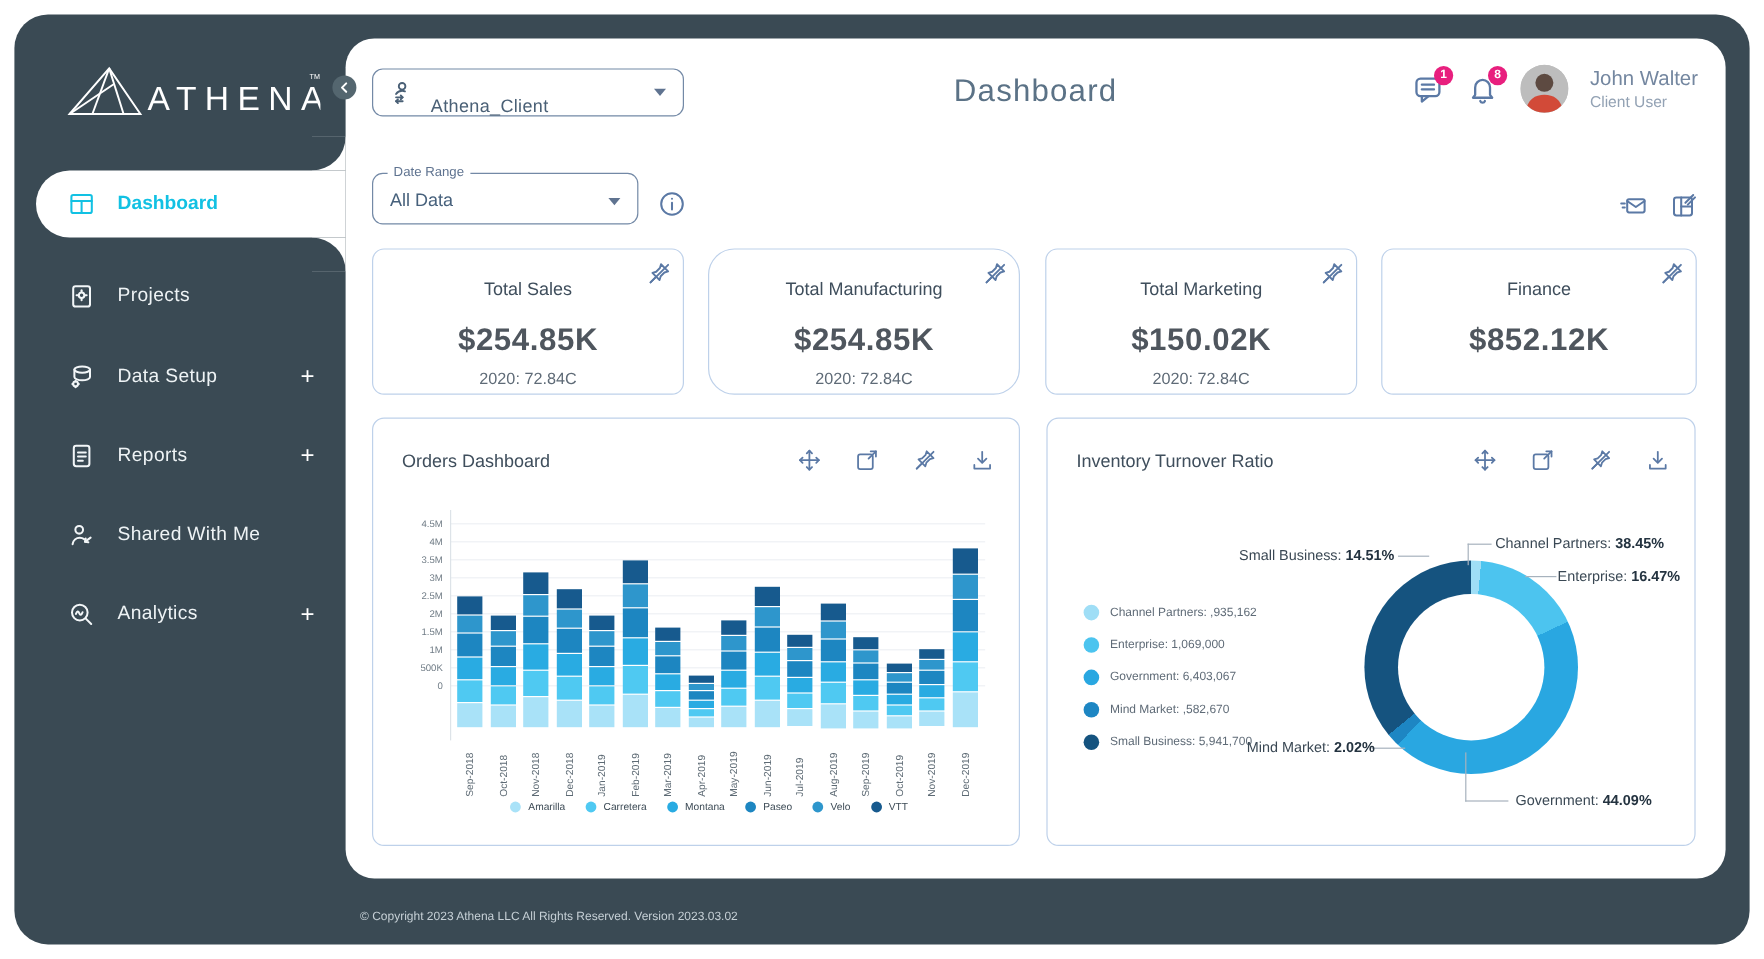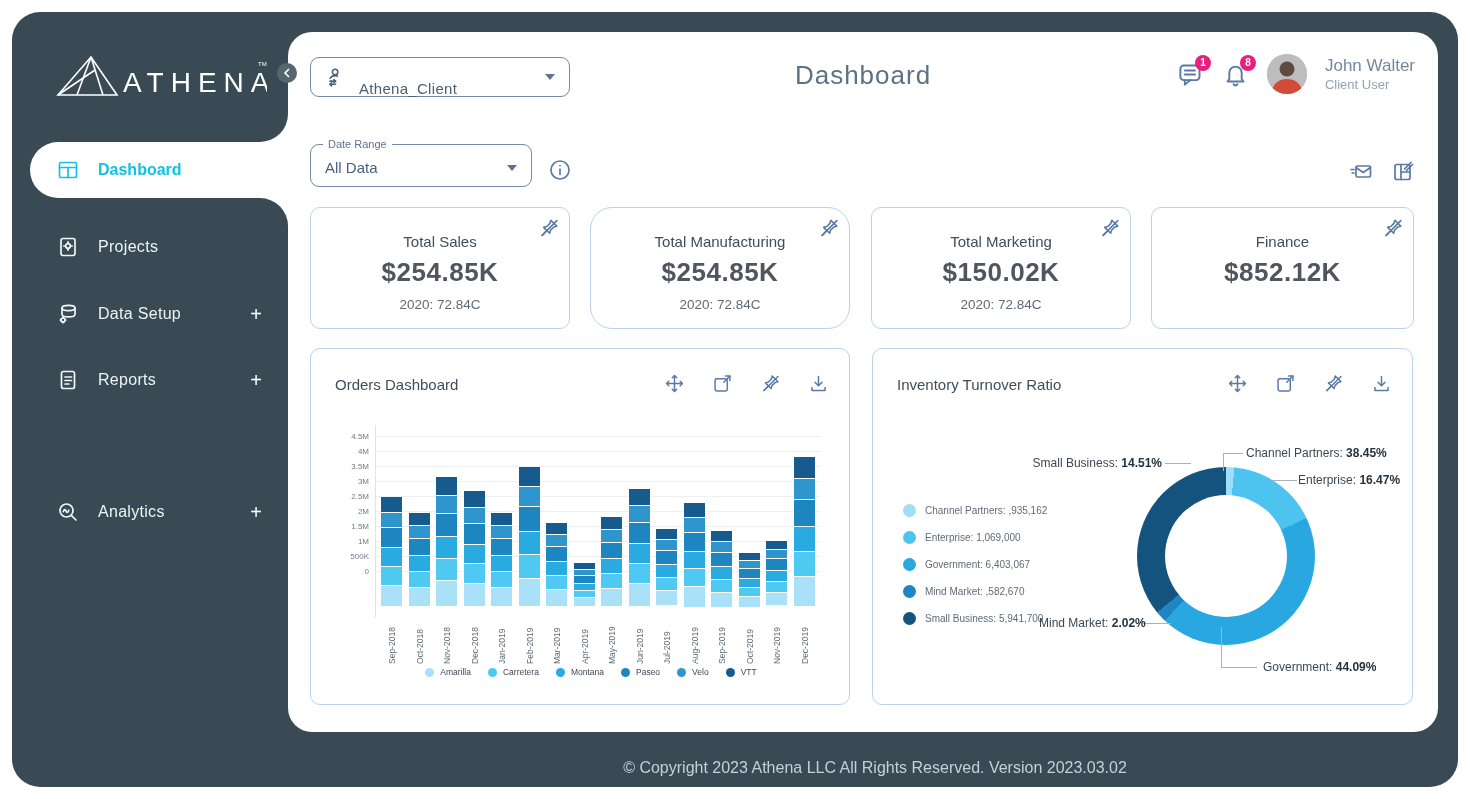--- a/index.html
+++ b/index.html
@@ -48,21 +48,21 @@
   .dr-legend { position:absolute; left:12px; top:-7px; background:#fff; padding:0 5px; font-size:11px; color:#5f7390; }
   .dr-row { display:flex; align-items:center; height:100%; padding:4px 14px 0 14px; }
   .dr-value { font-size:15px; color:#47617c; }
 
   .round-icon { position:absolute; width:24px; height:24px; color:#5b79a5; cursor:pointer; }
 
   
   .card { position:absolute; top:175px; height:122px; background:#fff; border:1.5px solid #bed1ea; border-radius:10px; display:flex; flex-direction:column; align-items:center; padding-top:25px; }
   .card .pin { position:absolute; top:9px; right:9px; width:22px; height:22px; color:#5b79a5; cursor:pointer; }
   .card-title { font-size:15px; color:#3f4e5c; font-weight:400; }
-  .card-value { font-size:26px; font-weight:bold; color:#4f565e; margin-top:7px; letter-spacing:.5px; }
+  .card-value { font-size:26px; font-weight:bold; color:#4f565e; margin-top:18px; letter-spacing:.5px; }
   .card-sub { font-size:13.5px; color:#5f6b77; margin-top:9px; }
 
   
   .panel { position:absolute; top:316px; height:357px; background:#fff; border:1.5px solid #bed1ea; border-radius:10px; }
   .panel-title { position:absolute; left:24px; top:27px; font-size:15px; color:#3f4e5c; }
   .toolbar { position:absolute; right:20px; top:24px; display:flex; gap:27px; }
   .toolbar .tico { width:21px; height:21px; color:#5b79a5; cursor:pointer; }
 
   
   .chart-area { position:absolute; left:0; top:60px; width:540px; height:297px; }
@@ -77,21 +77,21 @@
 
   
   .donut { position:absolute; left:264px; top:118px; width:178px; height:178px; border-radius:50%; }
   .donut-hole { position:absolute; left:28px; top:28px; width:122px; height:122px; border-radius:50%; background:#fff; }
   .dlegend-item { position:absolute; left:30px; display:flex; align-items:center; gap:9px; font-size:10px; color:#5f6b77; }
   .callout { position:absolute; font-size:12px; color:#3a4854; white-space:nowrap; }
   .callout b { color:#243340; }
   .co-name::after { content:": "; }
   .cline { position:absolute; background:#a7b2bd; }
 
-  footer.copy { position:absolute; left:288px; width:1150px; top:747px; text-align:center; font-size:16px; color:#c6d0d6; }
+  footer.copy { position:absolute; left:288px; width:1150px; top:747px; font-size:10px; color:#c6d0d6; }
 
   svg.stroke { fill:none; stroke:currentColor; stroke-width:1.7; stroke-linecap:round; stroke-linejoin:round; }
 </style>
 </head>
 <body>
 
 <div class="stage">
   <div class="frame">
 
     <aside class="sidebar">
@@ -161,20 +161,31 @@
               <rect x="5.5" y="3.5" width="13" height="17" rx="2"></rect>
               <line x1="9" y1="9" x2="15.5" y2="9"></line>
               <line x1="9" y1="12.5" x2="15.5" y2="12.5"></line>
               <line x1="9" y1="16" x2="13" y2="16"></line>
             </svg>
         </span>
         <span class="nlabel">Reports</span>
         <span class="plus">+</span>
       </div>
 
+      <div class="nav-item" style="top:409px">
+        <span class="nicon">
+          <svg class="stroke" viewBox="0 0 24 24">
+              <circle cx="10" cy="7.5" r="3.2"></circle>
+              <path d="M4.5 19.5c.5-3.1 3-5.3 6-5.3 1.3 0 2.6.4 3.6 1.1"></path>
+              <line x1="19.5" y1="14" x2="15" y2="17.3"></line>
+              <polyline points="17.6,17.9 14.8,17.5 15.4,14.8"></polyline>
+            </svg>
+        </span>
+        <span class="nlabel">Shared With Me</span>
+      </div>
 
       <div class="nav-item" style="top:475px">
         <span class="nicon">
           <svg class="stroke" viewBox="0 0 24 24">
               <circle cx="10.5" cy="10.5" r="6.5"></circle>
               <line x1="15.3" y1="15.3" x2="20" y2="20"></line>
               <path d="M7.3 11.6c.9-2.5 1.9-2.7 2.7-.7.8 2.1 1.9 1.9 2.8-.7"></path>
             </svg>
         </span>
         <span class="nlabel">Analytics</span>

